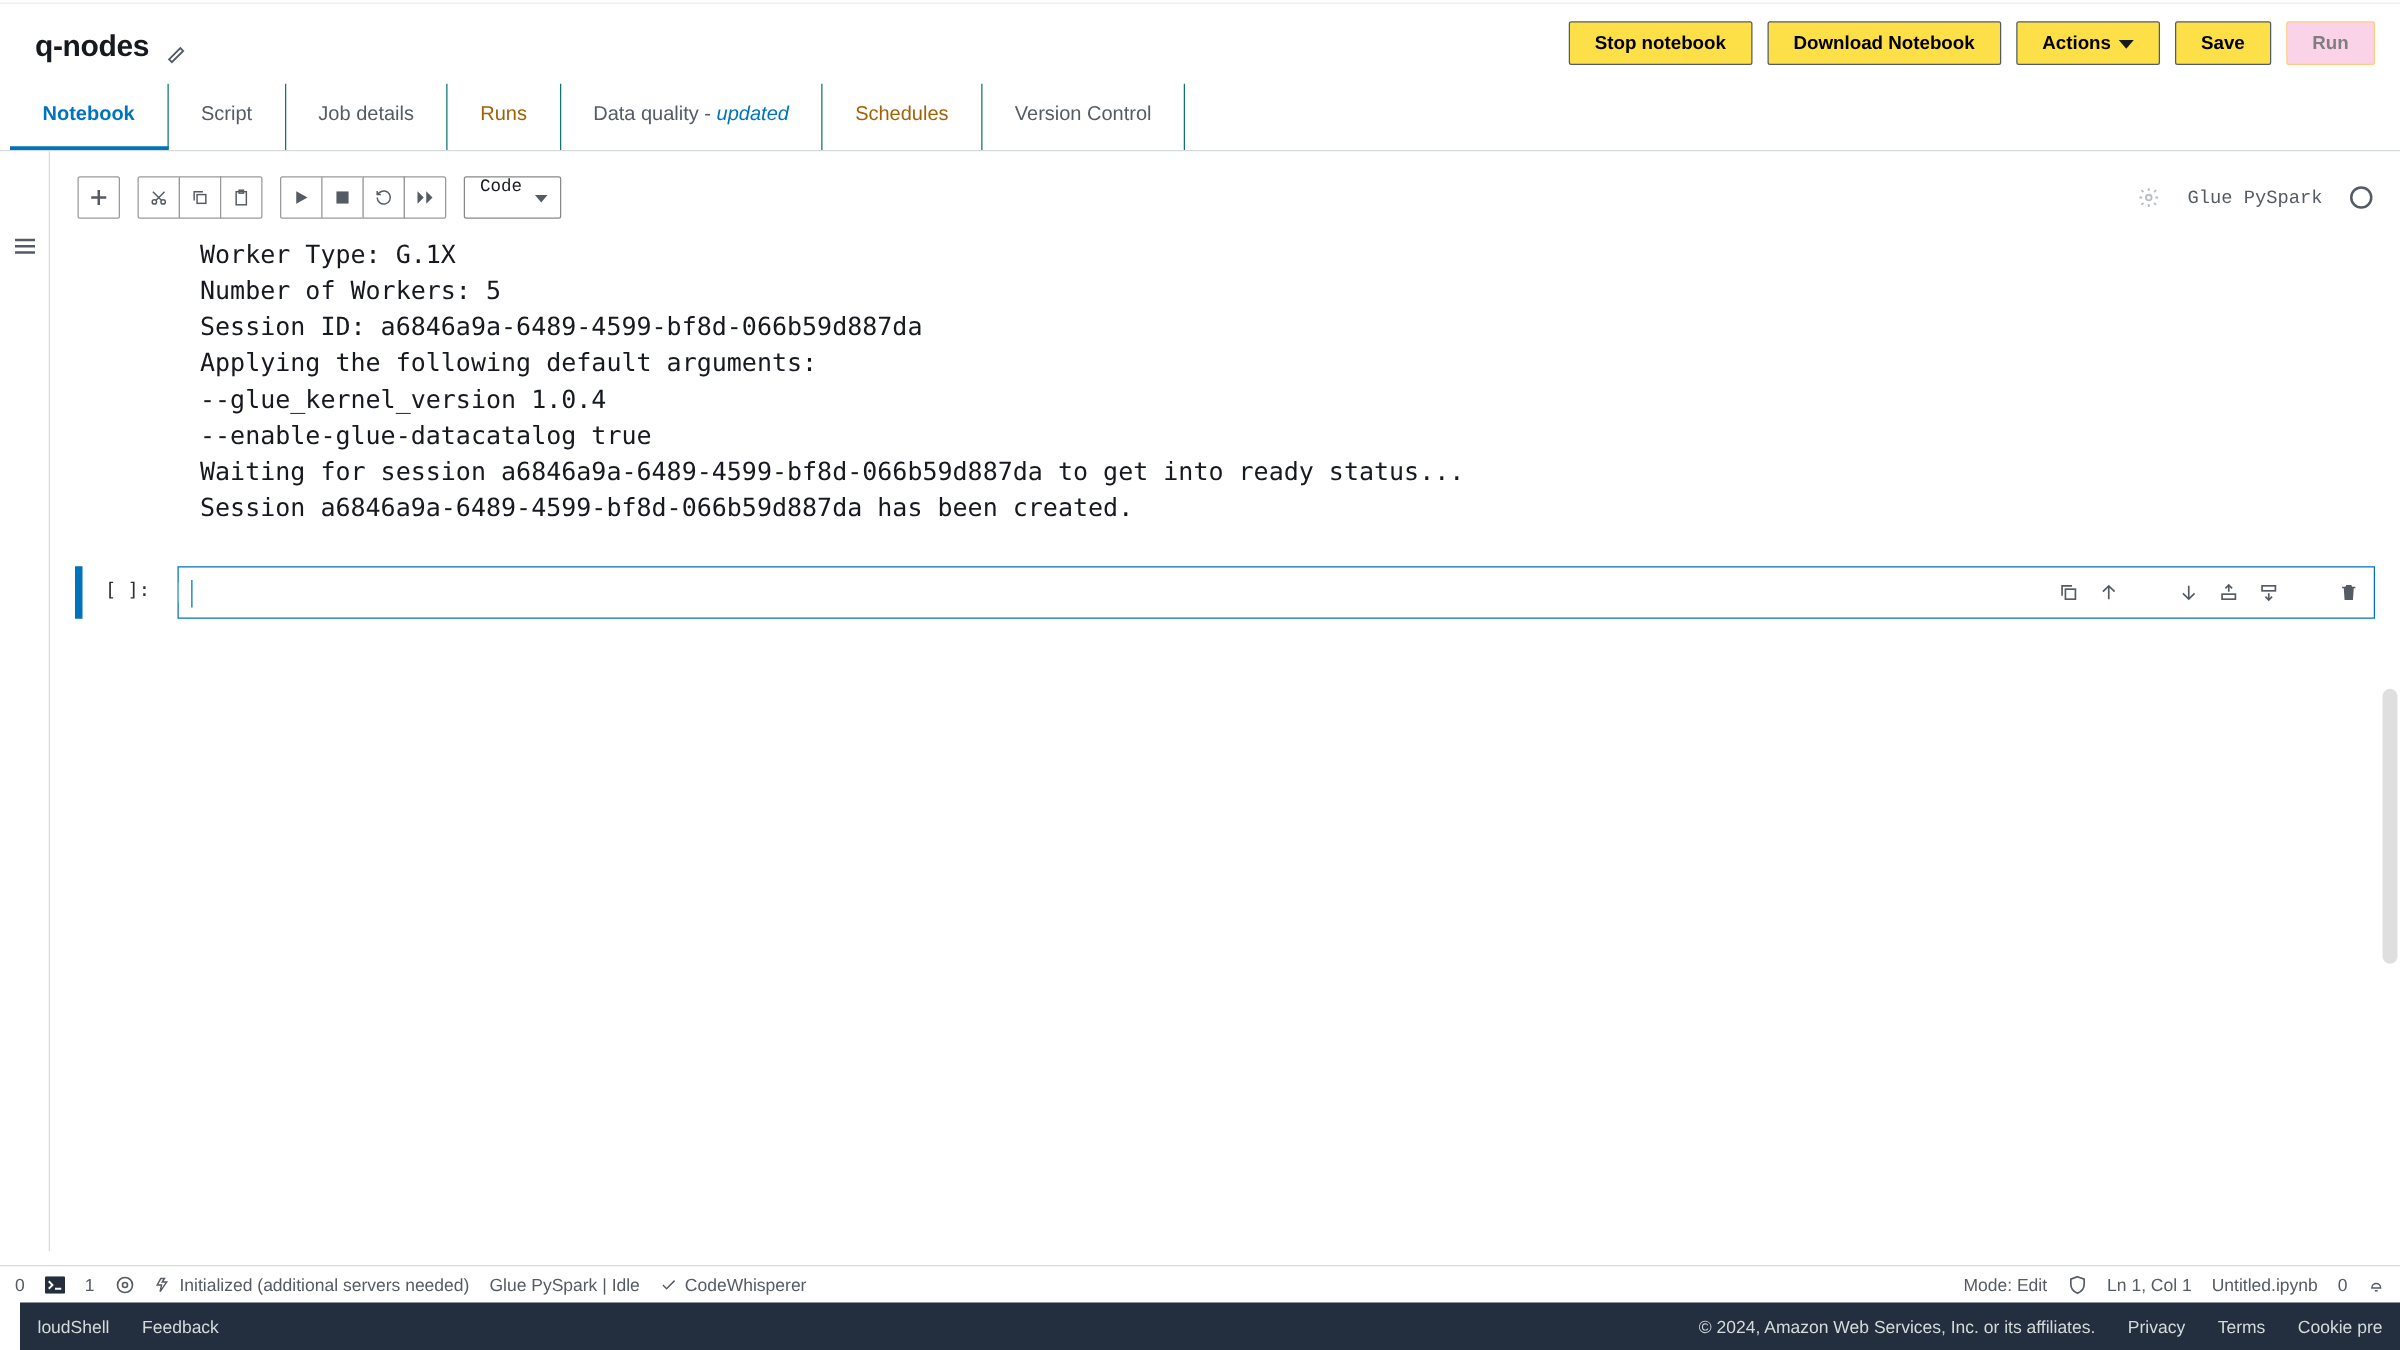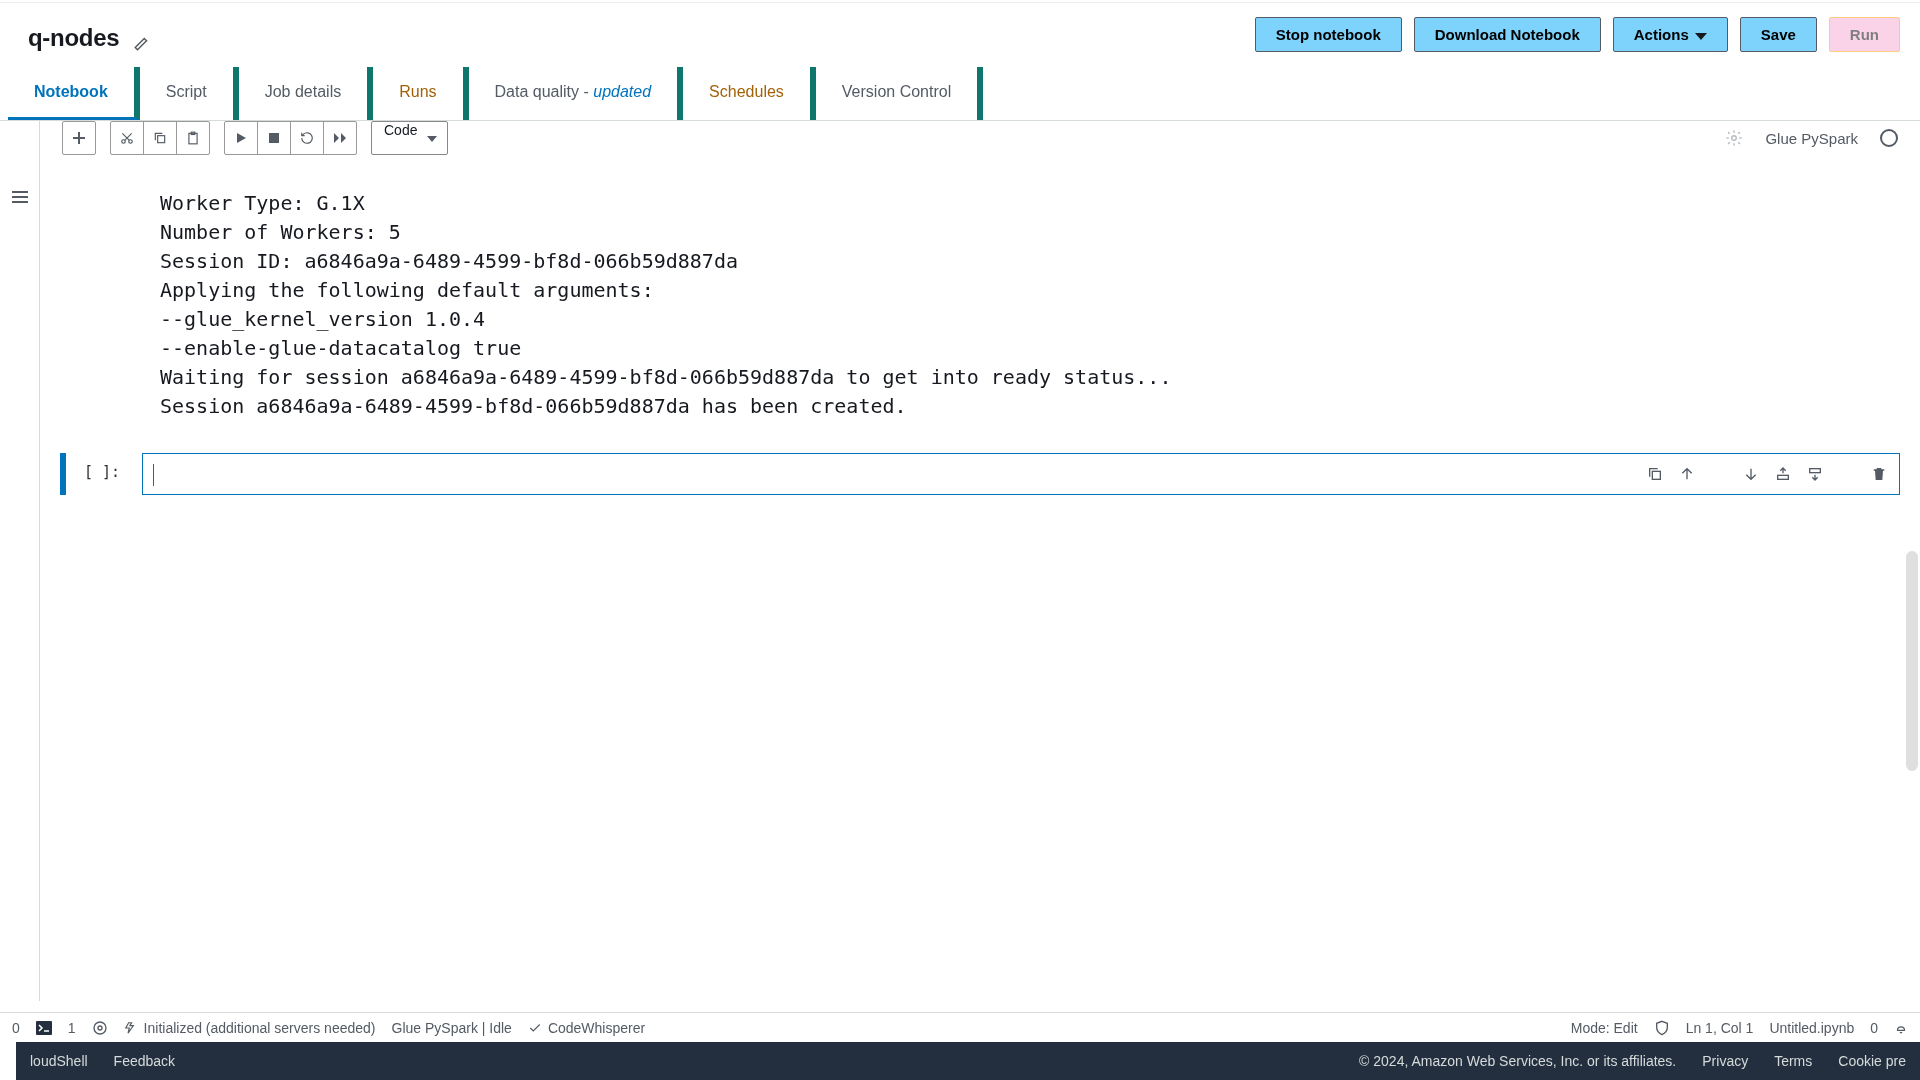--- a/index.html
+++ b/index.html
@@ -5,42 +5,42 @@
 * { box-sizing: border-box; margin: 0; padding: 0; }
 body { font-family: "Amazon Ember", "Helvetica Neue", Arial, sans-serif; font-size: 14px; color: #16191f; width: 1920px; height: 1080px; overflow: hidden; background: #fff; }
 
 
 .top-header { height: 3px; background: #fff; border-bottom: 1px solid #eaeded; }
 
 
 .title-row { display: flex; align-items: flex-end; padding: 14px 20px 14px 28px; border-bottom: 1px solid #fff; }
 .title-row .spacer { flex: 1; }
 .title { font-size: 24px; font-weight: 700; letter-spacing: -0.3px; margin-right: 14px; }
-.btn { border: 1px solid #545b64; background: #7dd3fc; padding: 8px 20px; font-size: 15px; font-weight: 700; border-radius: 2px; cursor: pointer; margin-left: 12px; }
+.btn { border: 1px solid #545b64; background: #fde047; padding: 8px 20px; font-size: 15px; font-weight: 700; border-radius: 2px; cursor: pointer; margin-left: 12px; }
 .btn.run { background: #f9a8d4; border-color: #ff9900; opacity: 0.5; }
 .btn .caret { display: inline-block; margin-left: 6px; border-left: 6px solid transparent; border-right: 6px solid transparent; border-top: 7px solid #16191f; vertical-align: middle; }
 .edit-icon svg { width: 18px; height: 18px; }
 
 
 .tabs { display: flex; border-bottom: 1px solid #d5dbdb; padding-left: 8px; }
-.tab { padding: 16px 26px; font-size: 16px; color: #545b64; border-right: 6px solid #0f766e; cursor: pointer; }
+.tab { padding: 16px 26px; font-size: 16px; color: #545b64; border-right: 1px solid #0f766e; cursor: pointer; }
 .tab.active { color: #0073bb; font-weight: 700; border-bottom: 3px solid #0073bb; }
 .tab.disabled { color: #a16207; cursor: default; }
 .tab .updated { font-style: italic; color: #0073bb; }
 
 
 .nb-wrap { display: flex; height: calc(100% - 200px); position: relative; }
 .side-rail { width: 40px; border-right: 1px solid #d5dbdb; padding-top: 70px; display: flex; flex-direction: column; align-items: center; }
 .side-rail .hamburger { width: 16px; height: 12px; border-top: 2px solid #545b64; border-bottom: 2px solid #545b64; position: relative; cursor: pointer; }
 .side-rail .hamburger::after { content: ""; position: absolute; top: 3px; left: 0; width: 100%; border-top: 2px solid #545b64; }
 
 .nb-content { flex: 1; padding: 60px 20px 0 20px; position: relative; }
 
 
-.nb-toolbar { position: absolute; top: 0; left: 22px; right: 22px; display: flex; align-items: center; gap: 14px; }
+.nb-toolbar { position: absolute; top: 20px; left: 22px; right: 22px; display: flex; align-items: center; gap: 14px; font-family: Liberation Mono, monospace; }
 .tb-btn { width: 34px; height: 34px; border: 1px solid #999; border-radius: 2px; display: flex; align-items: center; justify-content: center; cursor: pointer; background: #fff; }
 .tb-group { display: flex; }
 .tb-group .tb-btn { border-radius: 0; margin-left: -1px; }
 .tb-group .tb-btn:first-child { border-radius: 2px 0 0 2px; margin-left: 0; }
 .tb-group .tb-btn:last-child { border-radius: 0 2px 2px 0; }
 .tb-select { height: 34px; border: 1px solid #888; padding: 0 30px 0 12px; border-radius: 2px; font-size: 14px; cursor: pointer; background: #fff; position: relative; }
 .tb-select::after { content: ""; position: absolute; right: 10px; top: 14px; border-left: 5px solid transparent; border-right: 5px solid transparent; border-top: 6px solid #545b64; }
 .tb-spacer { flex: 1; }
 .kernel-label { font-size: 15px; color: #545b64; margin-right: 8px; }
 .kernel-circle { width: 18px; height: 18px; border: 2px solid #545b64; border-radius: 50%; }

